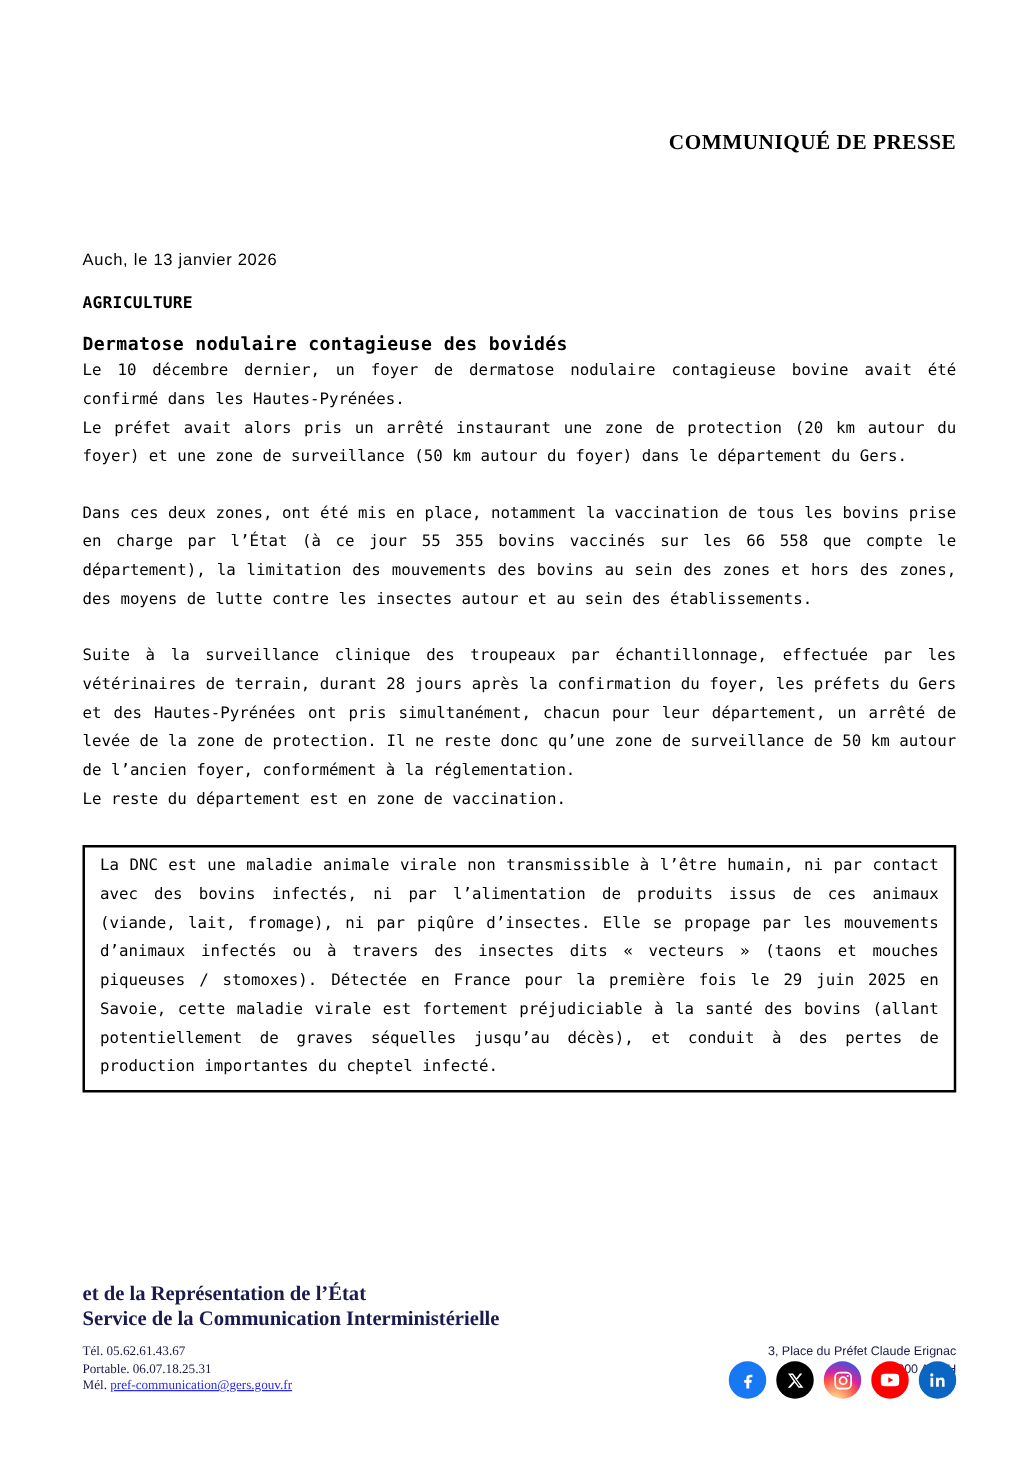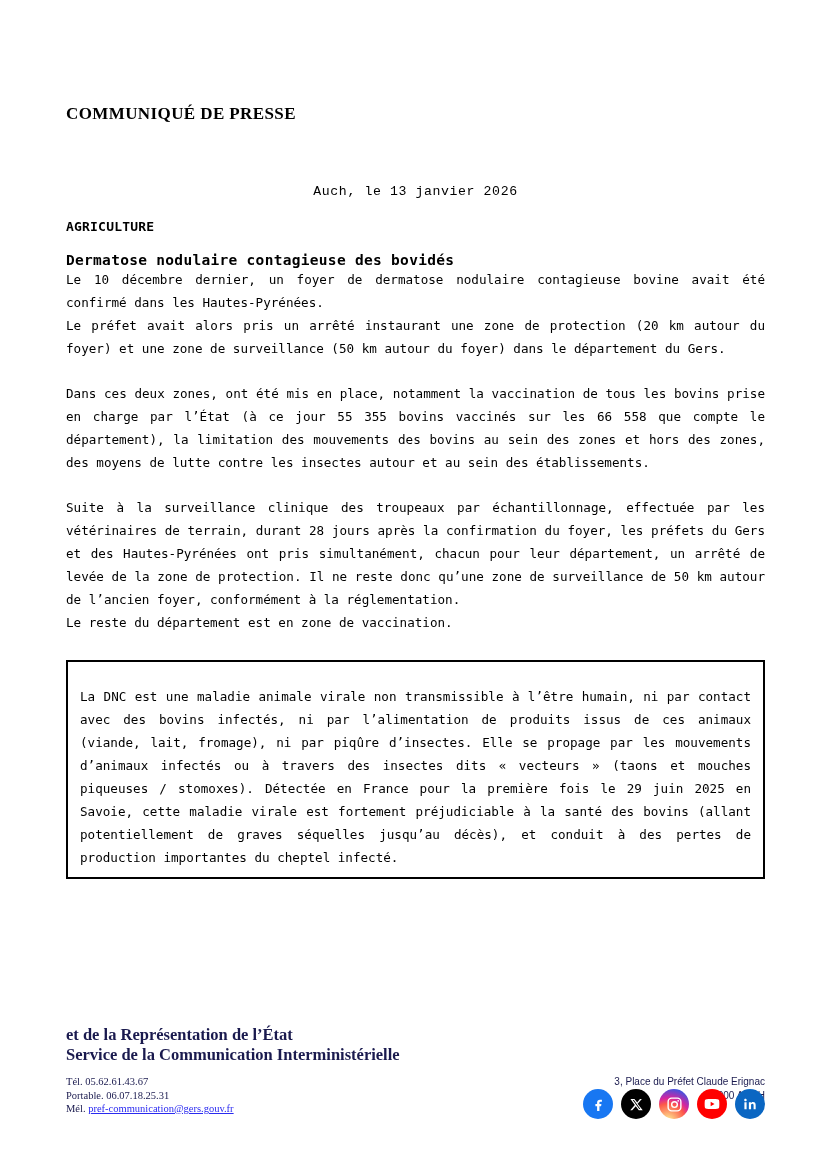--- a/index.html
+++ b/index.html
@@ -62,32 +62,32 @@
     font-size: 8.5px;
     line-height: 9.5px;
     color: #000;
   }
 
   .cp-title {
     position: absolute;
     left: 0;
     right: 0;
     top: 52px;
-    text-align: left;
+    text-align: right;
     font-family: "Liberation Serif", serif;
     font-weight: bold;
     font-size: 17px;
     letter-spacing: 0.4px;
   }
 
   
   .date-line {
-    margin-top: 12px;
-    text-align: center;
-    font-family: Liberation Mono, monospace;
+    margin-top: 28px;
+    text-align: left;
+    font-family: Liberation Sans, sans-serif;
     font-size: 13.2px;
     letter-spacing: 0.6px;
   }
 
   
   .topic {
     margin-top: 20px;
     font-family: "DejaVu Sans Mono", monospace;
     font-weight: bold;
     font-size: 13px;
@@ -113,21 +113,21 @@
     text-align: justify;
   }
   .body-text p.tight {
     margin-bottom: 0;
   }
 
   
   .note-box {
     margin-top: 26px;
     border: 2px solid #000;
-    padding: 23px 12px 8px 12px;
+    padding: 2px 12px 8px 12px;
     font-family: "DejaVu Sans Mono", monospace;
     font-size: 12.6px;
     line-height: 23px;
     text-align: justify;
   }
   .note-box p { margin: 0; text-align: justify; }
 
   
   .footer {
     position: absolute;

